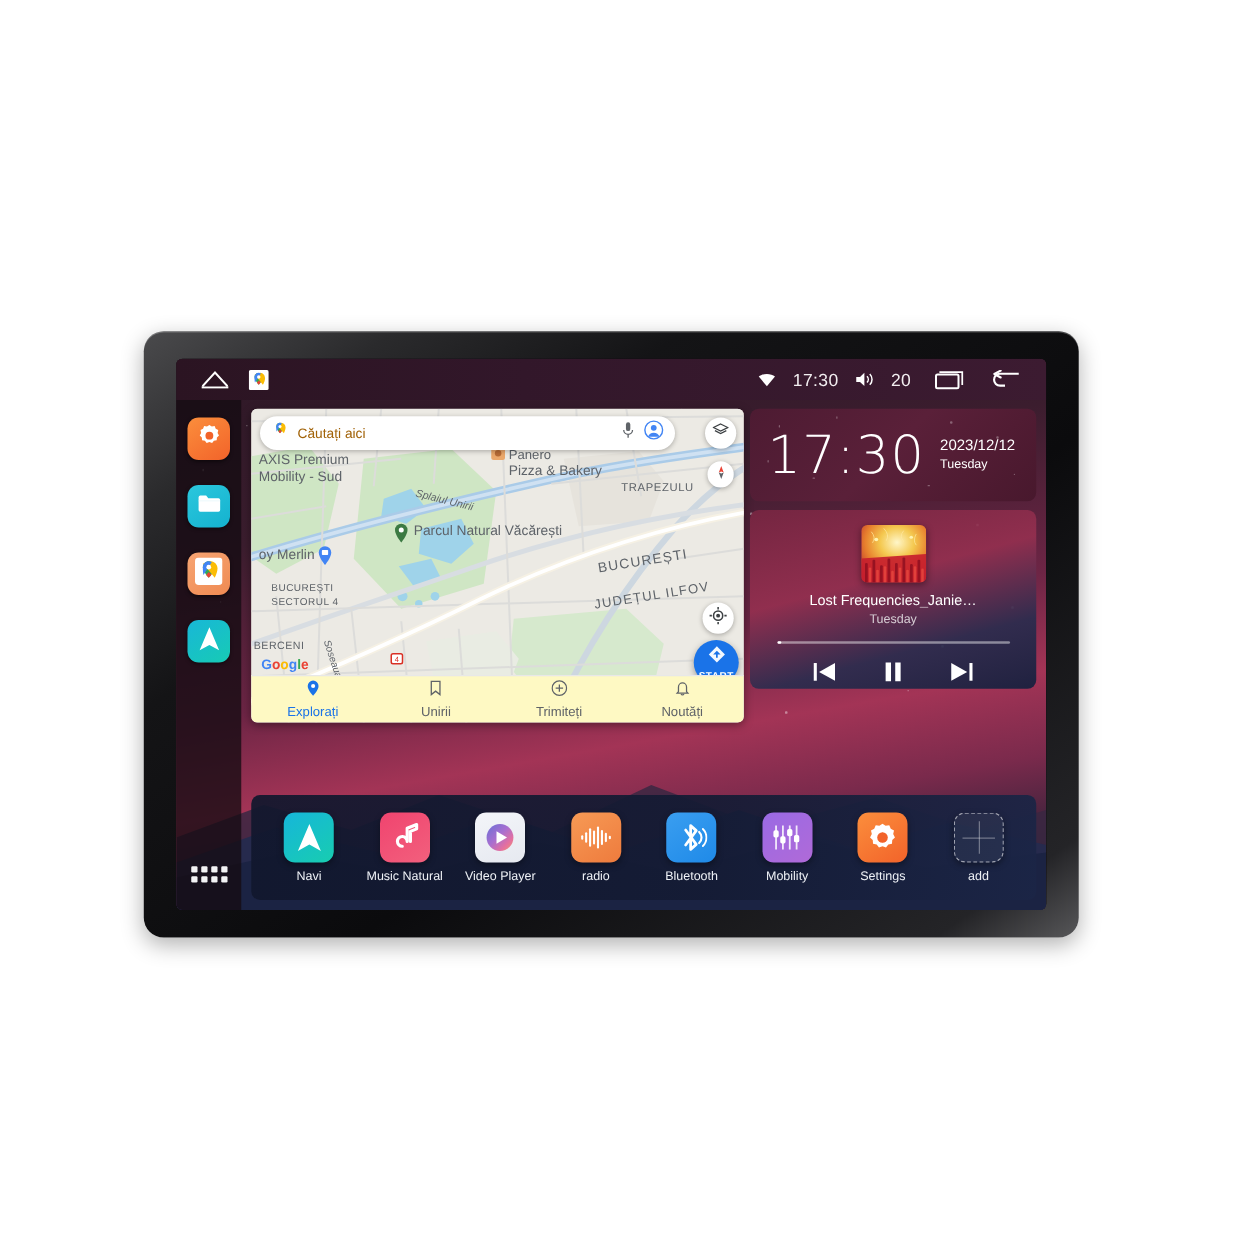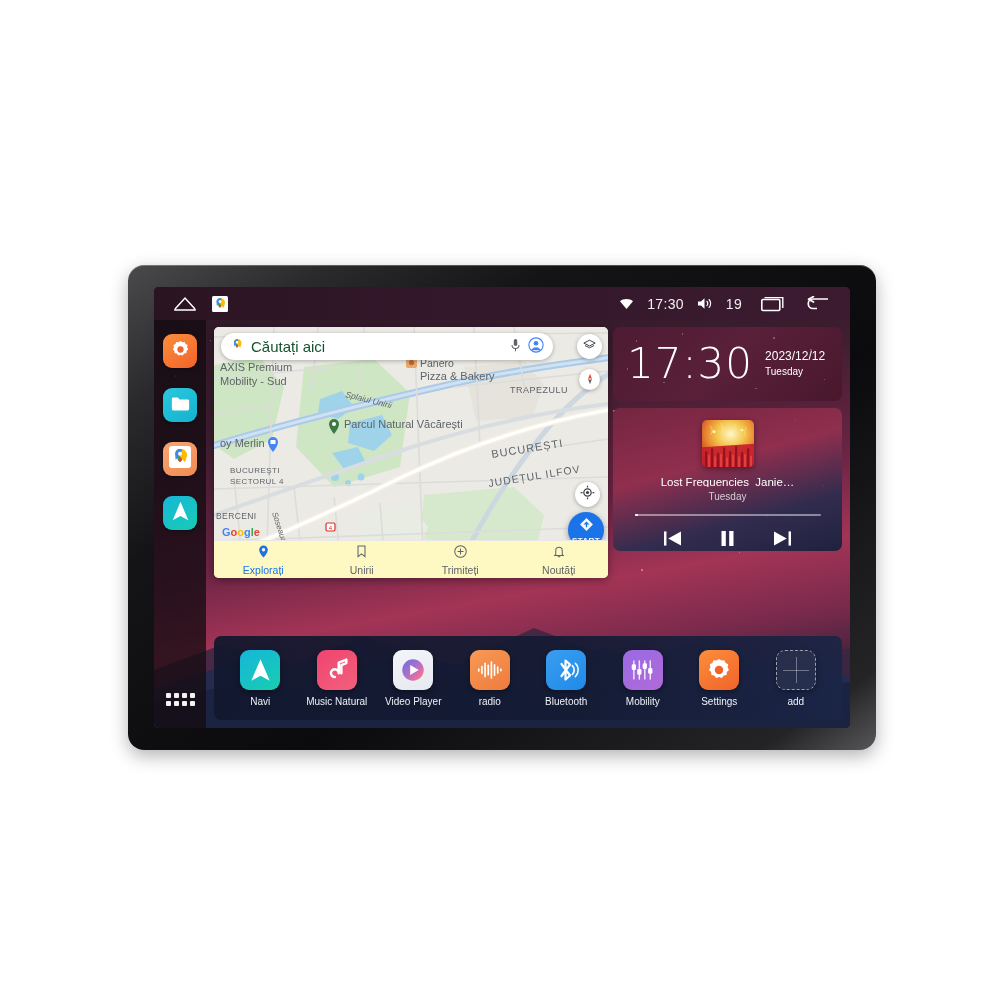--- a/index.html
+++ b/index.html
@@ -4,21 +4,21 @@
 <style>
   html,body{margin:0;padding:0;}
   body{
     width:1000px;height:1000px;background:#ffffff;
     font-family:"Liberation Sans", sans-serif;
     overflow:hidden;position:relative;
   }
 
   
   #device{
-    position:absolute;left:128px;top:265px;width:748px;height:485px;
+    position:absolute;left:115px;top:265px;width:748px;height:485px;
     border-radius:16px;
     background:linear-gradient(145deg,#4a4a4c 0%,#2a2a2c 14%,#141416 30%,#0b0b0d 60%,#242427 92%,#575759 100%);
     box-shadow:0 6px 18px rgba(0,0,0,.30), 0 1px 0 rgba(255,255,255,.25) inset;
     padding:0;box-sizing:border-box;
   }
   #device-inner{
     position:absolute;left:26px;top:22px;width:696px;height:441px;
     background:#0a0a0c;border-radius:5px;overflow:hidden;
   }
 
@@ -66,21 +66,21 @@
   }
   #map-canvas{position:absolute;inset:0;}
   #map-canvas svg{display:block;width:100%;height:100%;}
   .mlabel{font-family:"Liberation Sans",sans-serif;fill:#5e6369;}
 
   #map-search{
     position:absolute;left:7px;top:6px;width:332px;height:27px;background:#fff;border-radius:14px;
     display:flex;align-items:center;padding:0 9px;box-sizing:border-box;gap:7px;
     box-shadow:0 1px 4px rgba(0,0,0,.28);
   }
-  #map-search .q{flex:1;font-size:15px;color:#14532d;}
+  #map-search .q{flex:1;font-size:11px;color:#a16207;}
   .map-fab{position:absolute;border-radius:50%;background:#fff;display:flex;align-items:center;
     justify-content:center;box-shadow:0 1px 4px rgba(0,0,0,.3);}
   #fab-layers{right:6px;top:7px;width:25px;height:25px;}
   #fab-compass{right:8px;top:42px;width:21px;height:21px;}
   #fab-loc{right:8px;top:155px;width:25px;height:25px;}
   #fab-start{position:absolute;right:4px;bottom:30px;width:36px;height:36px;border-radius:50%;
     background:#1a73e8;display:flex;flex-direction:column;align-items:center;justify-content:center;
     box-shadow:0 2px 6px rgba(0,0,0,.35);color:#fff;}
   #fab-start .slabel{font-size:8px;font-weight:bold;margin-top:-1px;letter-spacing:.4px;}
   #google-wm{position:absolute;left:8px;bottom:40px;font-size:11px;font-weight:bold;}
@@ -212,21 +212,21 @@
             </svg>
         </span>
         <span class="sb-txt">17:30</span>
         <span class="ico">
           <svg width="16" height="13" viewBox="0 0 16 13">
               <path d="M1 4.5 L4 4.5 L7.5 1.2 L7.5 11.8 L4 8.5 L1 8.5 Z" fill="#fff"></path>
           <path d="M9.6 4 A3.6 3.6 0 0 1 9.6 9" fill="none" stroke="#fff" stroke-width="1.2"></path>
           <path d="M11.8 2.2 A6 6 0 0 1 11.8 10.8" fill="none" stroke="#fff" stroke-width="1.2"></path>
             </svg>
         </span>
-        <span class="sb-txt">19</span>
+        <span class="sb-txt">20</span>
         <span class="ico" style="margin-left:6px;">
           <svg width="24" height="16" viewBox="0 0 24 16">
               <rect x="0.8" y="3.5" width="18" height="11" rx="1.2" fill="none" stroke="#fff" stroke-width="1.6"></rect>
               <path d="M3.5 1.6 L21.8 1.6 L21.8 12" fill="none" stroke="#fff" stroke-width="1.4"></path>
             </svg>
         </span>
         <span class="ico" style="margin-left:8px;">
           <svg width="24" height="16" viewBox="0 0 24 16">
               <path d="M22 3 L7 3 A4.5 4.5 0 0 0 7 12.5 L11 12.5" fill="none" stroke="#fff" stroke-width="1.7"></path>
               <path d="M7.5 0.5 L2.5 3.2 L7.5 6" fill="none" stroke="#fff" stroke-width="1.7" stroke-linejoin="round" stroke-linecap="round"></path>

